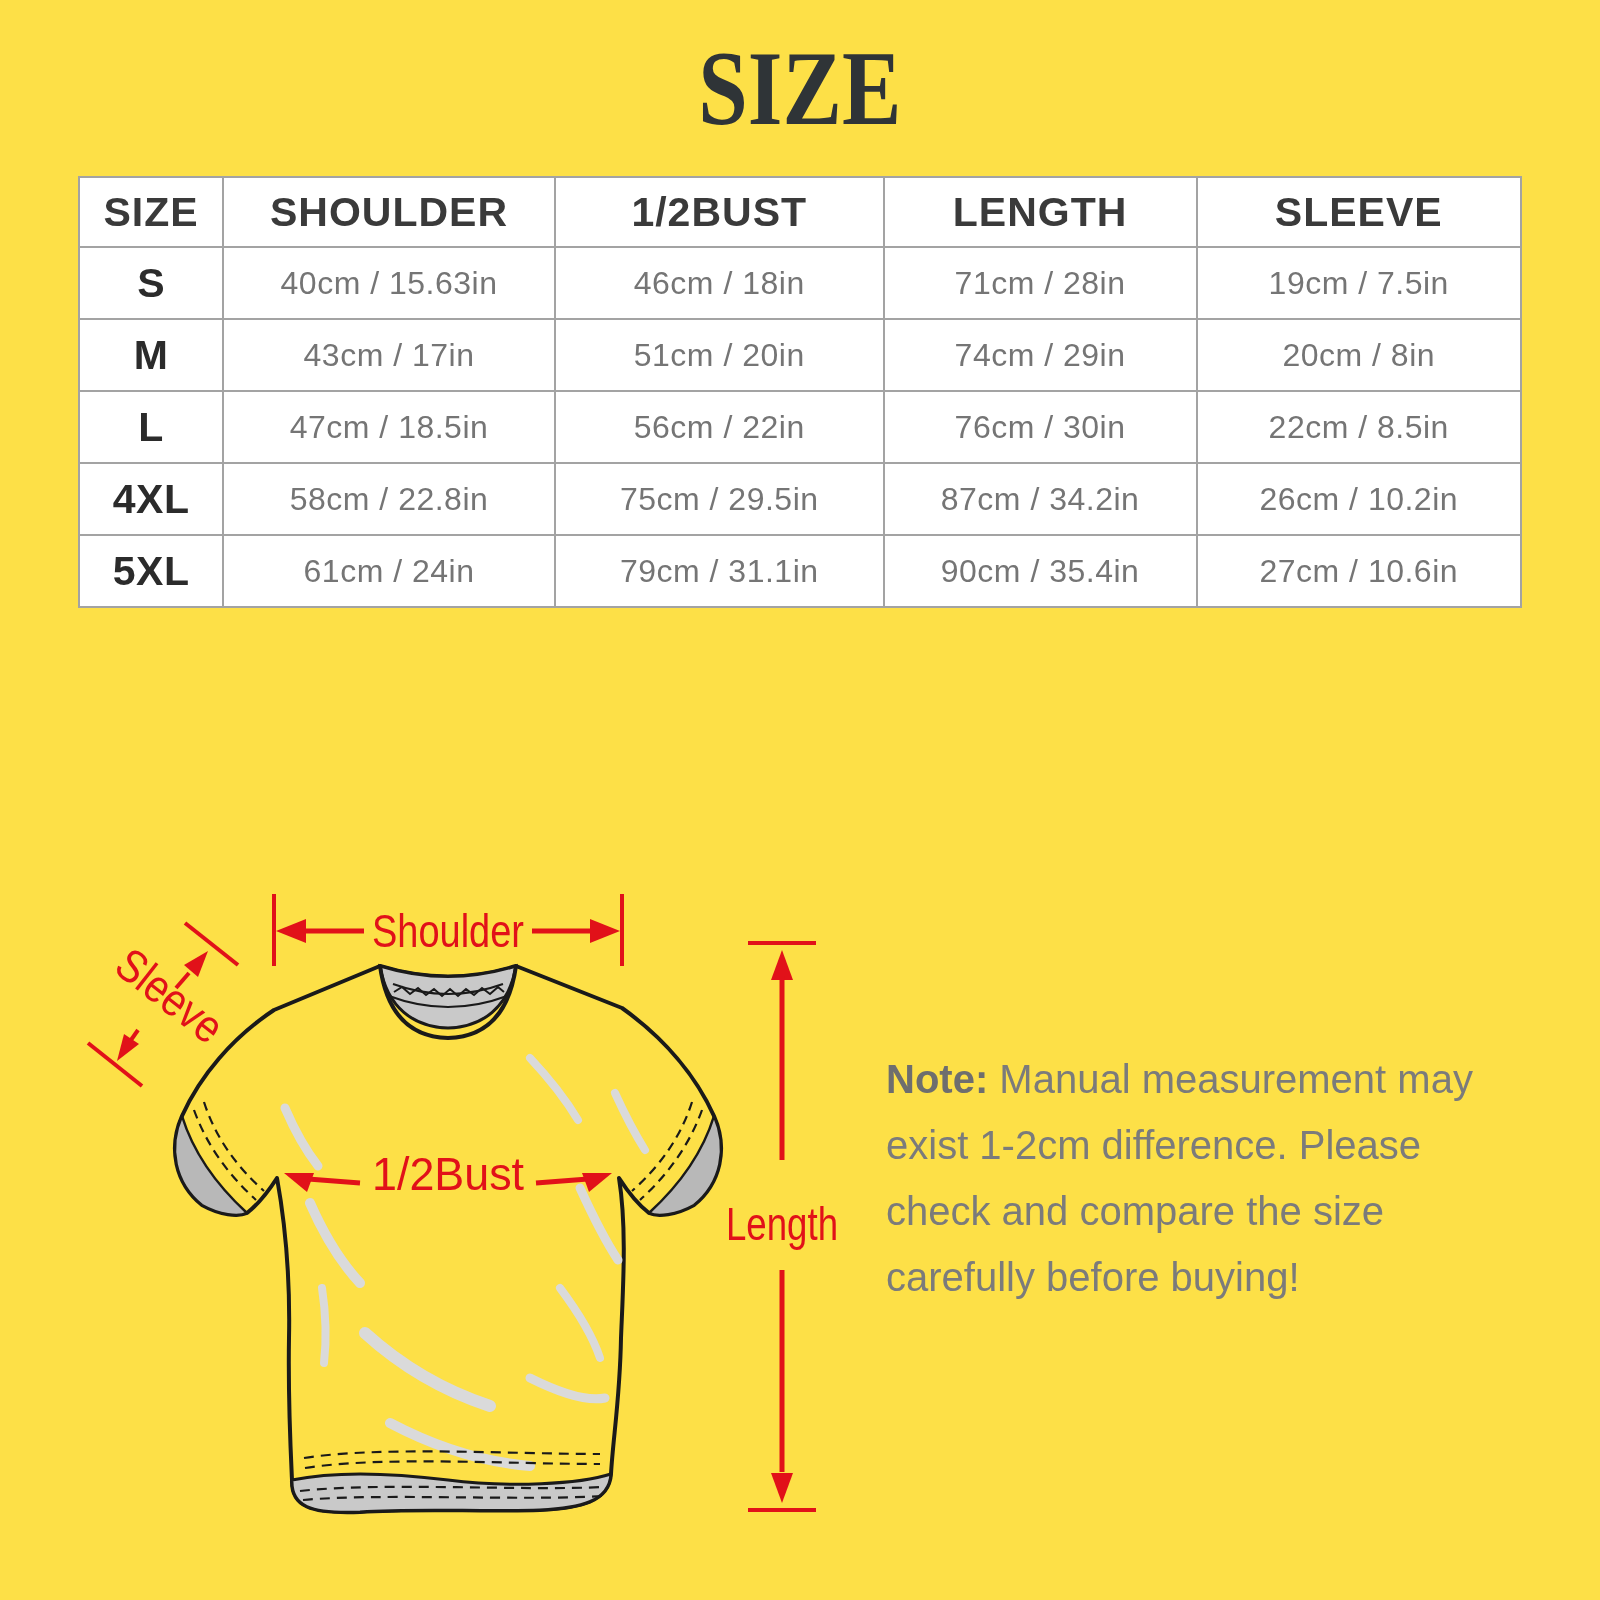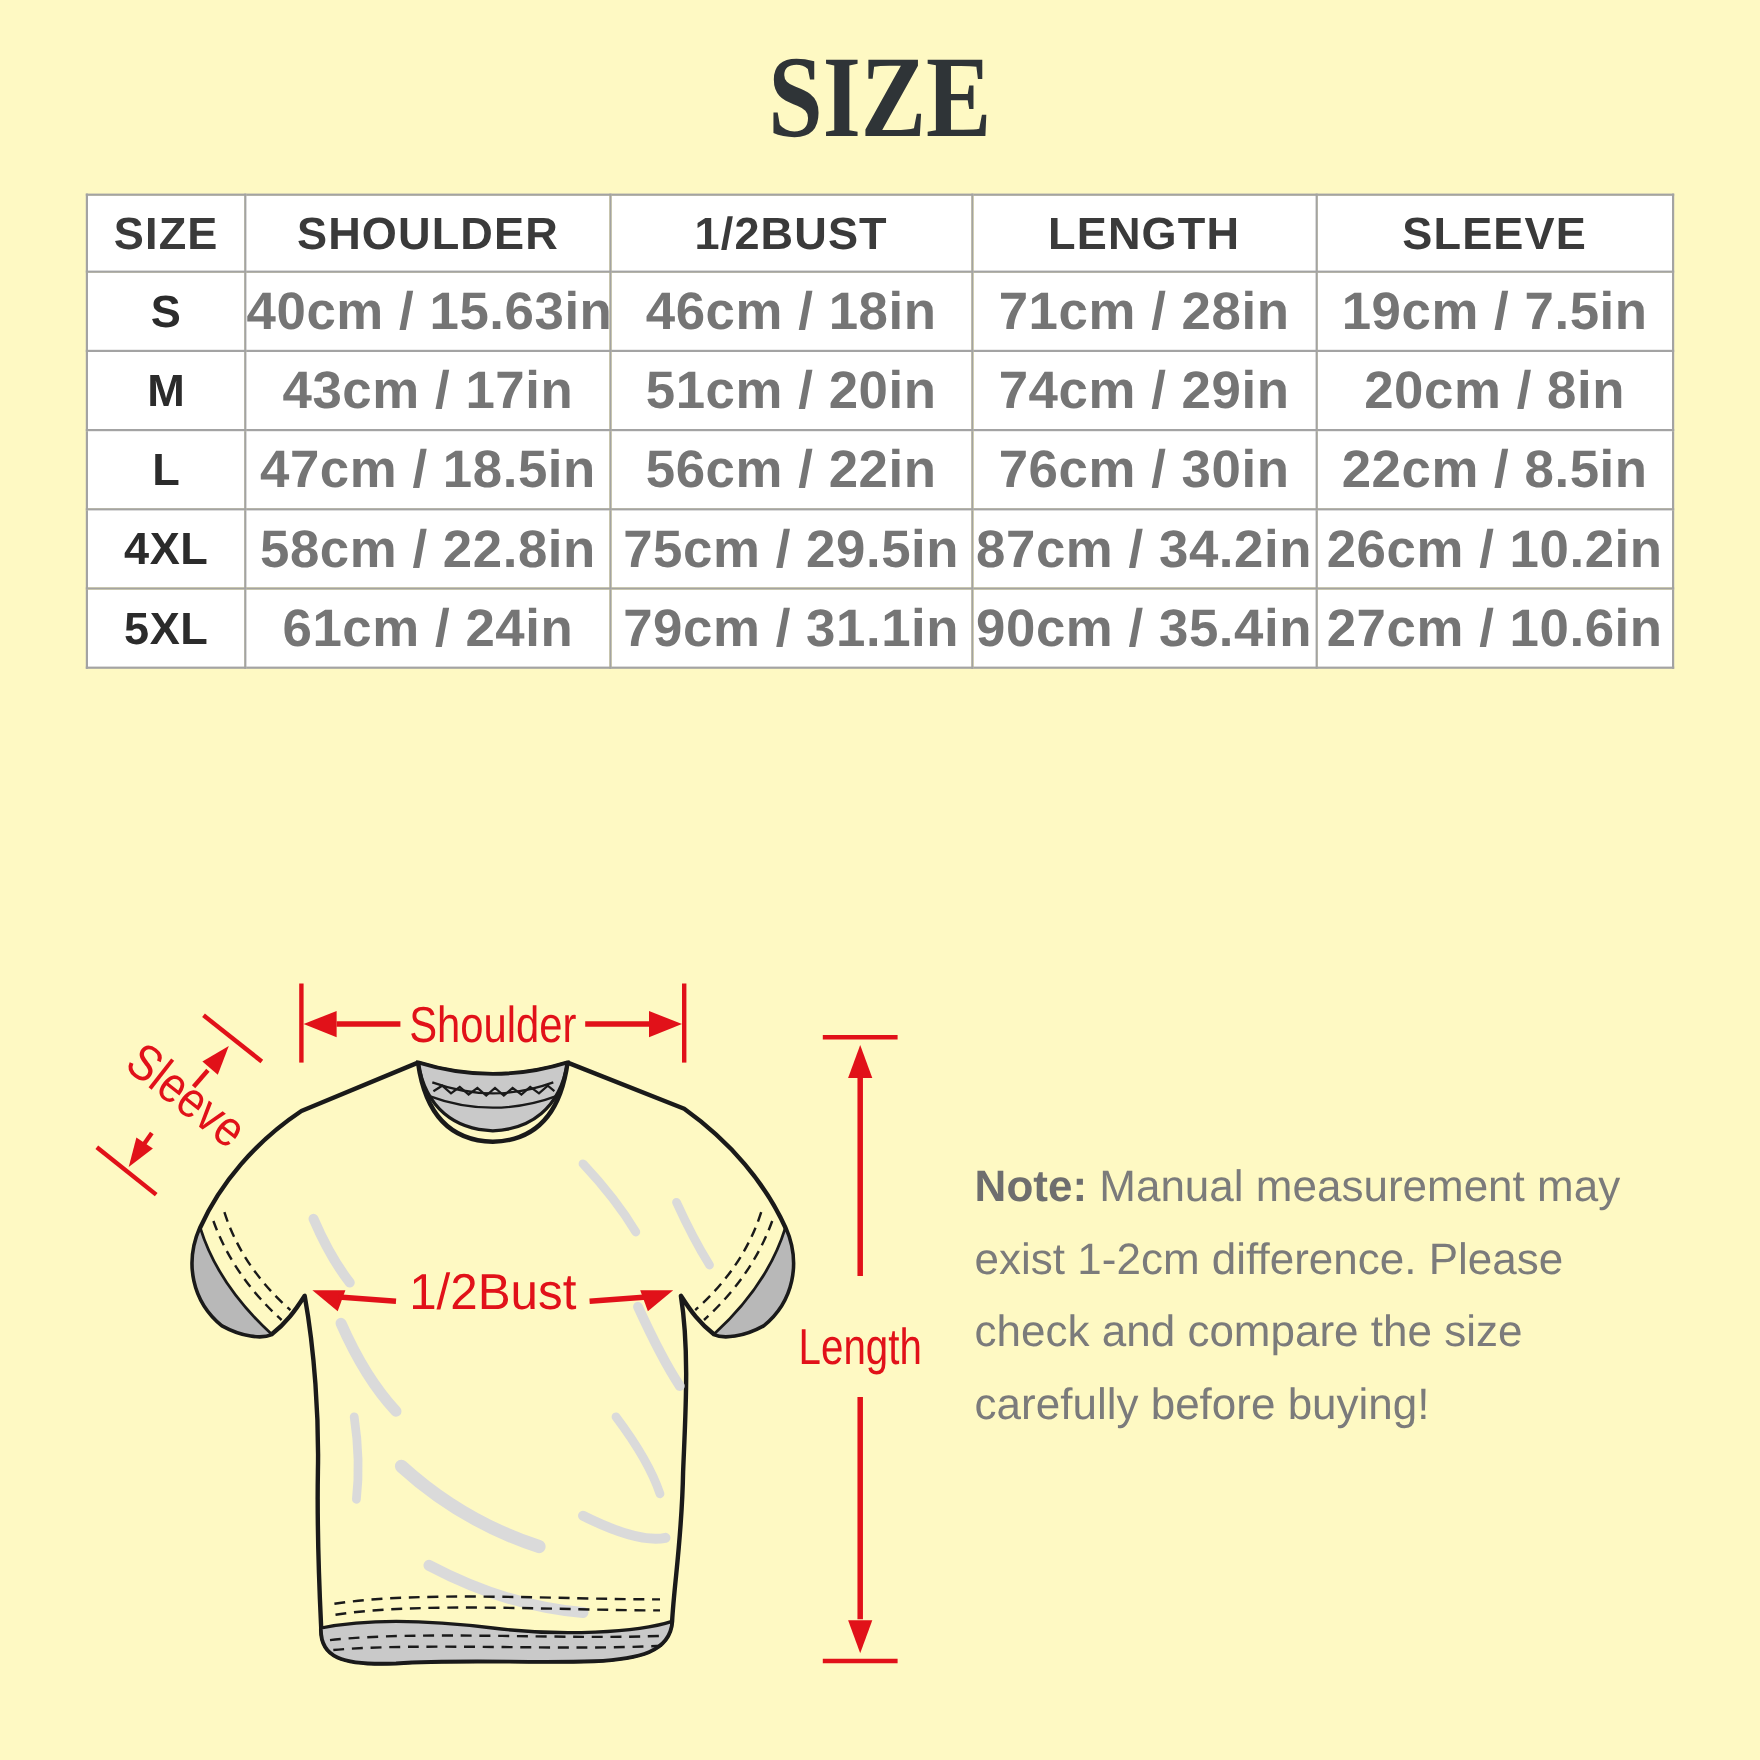--- a/index.html
+++ b/index.html
@@ -1,39 +1,39 @@
 <!DOCTYPE html>
 <html style="--accent: #e11119;"><head>
 <meta charset="utf-8">
 <style>
   :root { --accent:#e11119; --ink:#1a1a1a; --cell-text:#757575; --head-text:#3a3a3a; --grid:#a3a3a3; }
   * { margin:0; padding:0; box-sizing:border-box; }
   html,body { background:#ffffff; }
   #canvas {
-    position:relative; width:1600px; height:1600px; background:#fef9c3; overflow:hidden;
+    position:relative; width:1600px; height:1600px; background:#fde047; overflow:hidden;
     font-family:"Liberation Sans", sans-serif;
   }
   
   .title {
     position:absolute; top:36px; left:0; right:0; text-align:center;
     font-family:"Liberation Serif", serif; font-weight:700; font-size:106px;
     color:#2f3437; letter-spacing:0px; line-height:1.0;
   }
   .title span { display:inline-block; transform:scaleX(0.84); transform-origin:center; }
   
   table.size-table {
     position:absolute; left:78px; top:176px; width:1444px;
     border-collapse:collapse; table-layout:fixed;
   }
   .size-table th, .size-table td {
     border:2px solid var(--grid); text-align:center; vertical-align:middle;
     background:#ffffff; overflow:hidden; white-space:nowrap;
   }
   .size-table thead th { height:70px; font-size:41px; font-weight:700; color:var(--head-text); letter-spacing:1px; }
-  .size-table tbody td { height:72px; font-size:48px; color:var(--cell-text); letter-spacing:0.5px;font-weight:bold; }
+  .size-table tbody td { height:72px; font-size:32px; color:var(--cell-text); letter-spacing:0.5px; }
   .size-table tbody td.size-col { font-weight:700; color:#2b2b2b; font-size:41px; }
   col.c0{width:10%;} col.c1{width:23%;} col.c2{width:22.8%;} col.c3{width:21.7%;} col.c4{width:22.5%;}
   
   .diagram { position:absolute; left:60px; top:858px; width:780px; height:722px; }
   .shirt-line { fill:none; stroke:var(--ink); }
   .dim-stroke { stroke:var(--accent); fill:none; }
   .dim-fill { fill:var(--accent); stroke:none; }
   .dim-text {
     fill:var(--accent); font-family:"Liberation Sans", sans-serif; font-size:46px;
     text-anchor:middle;

